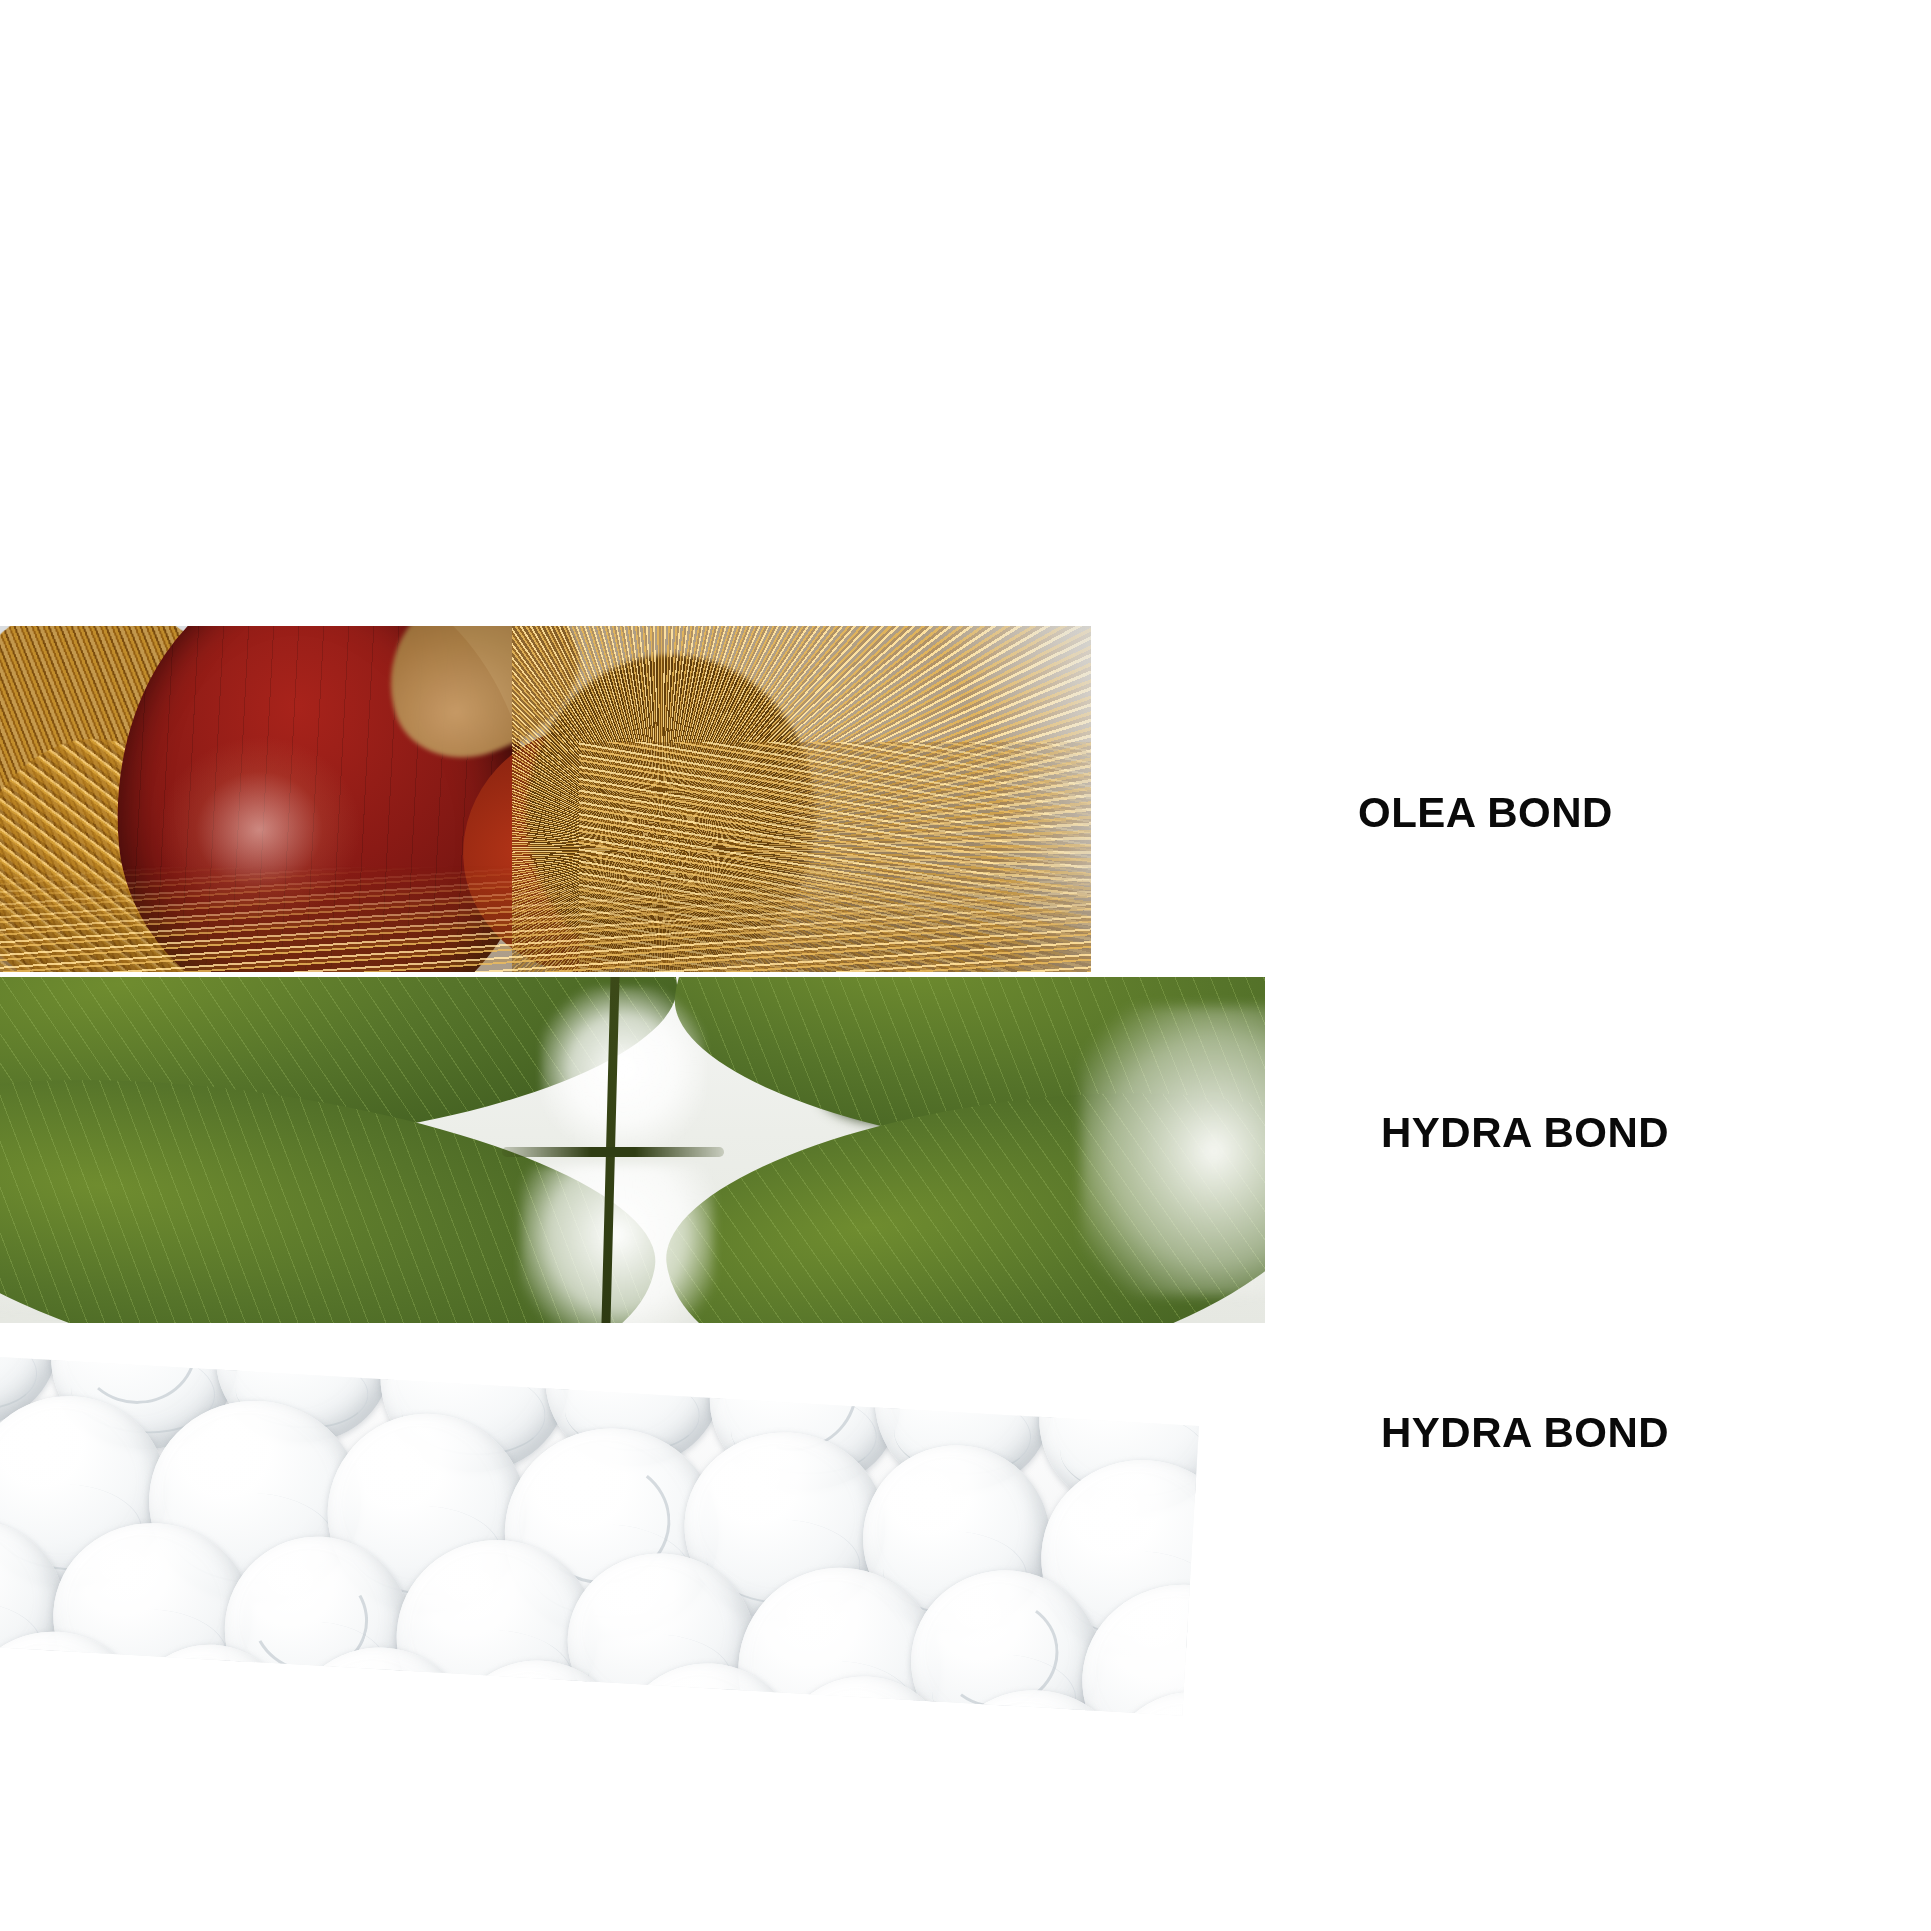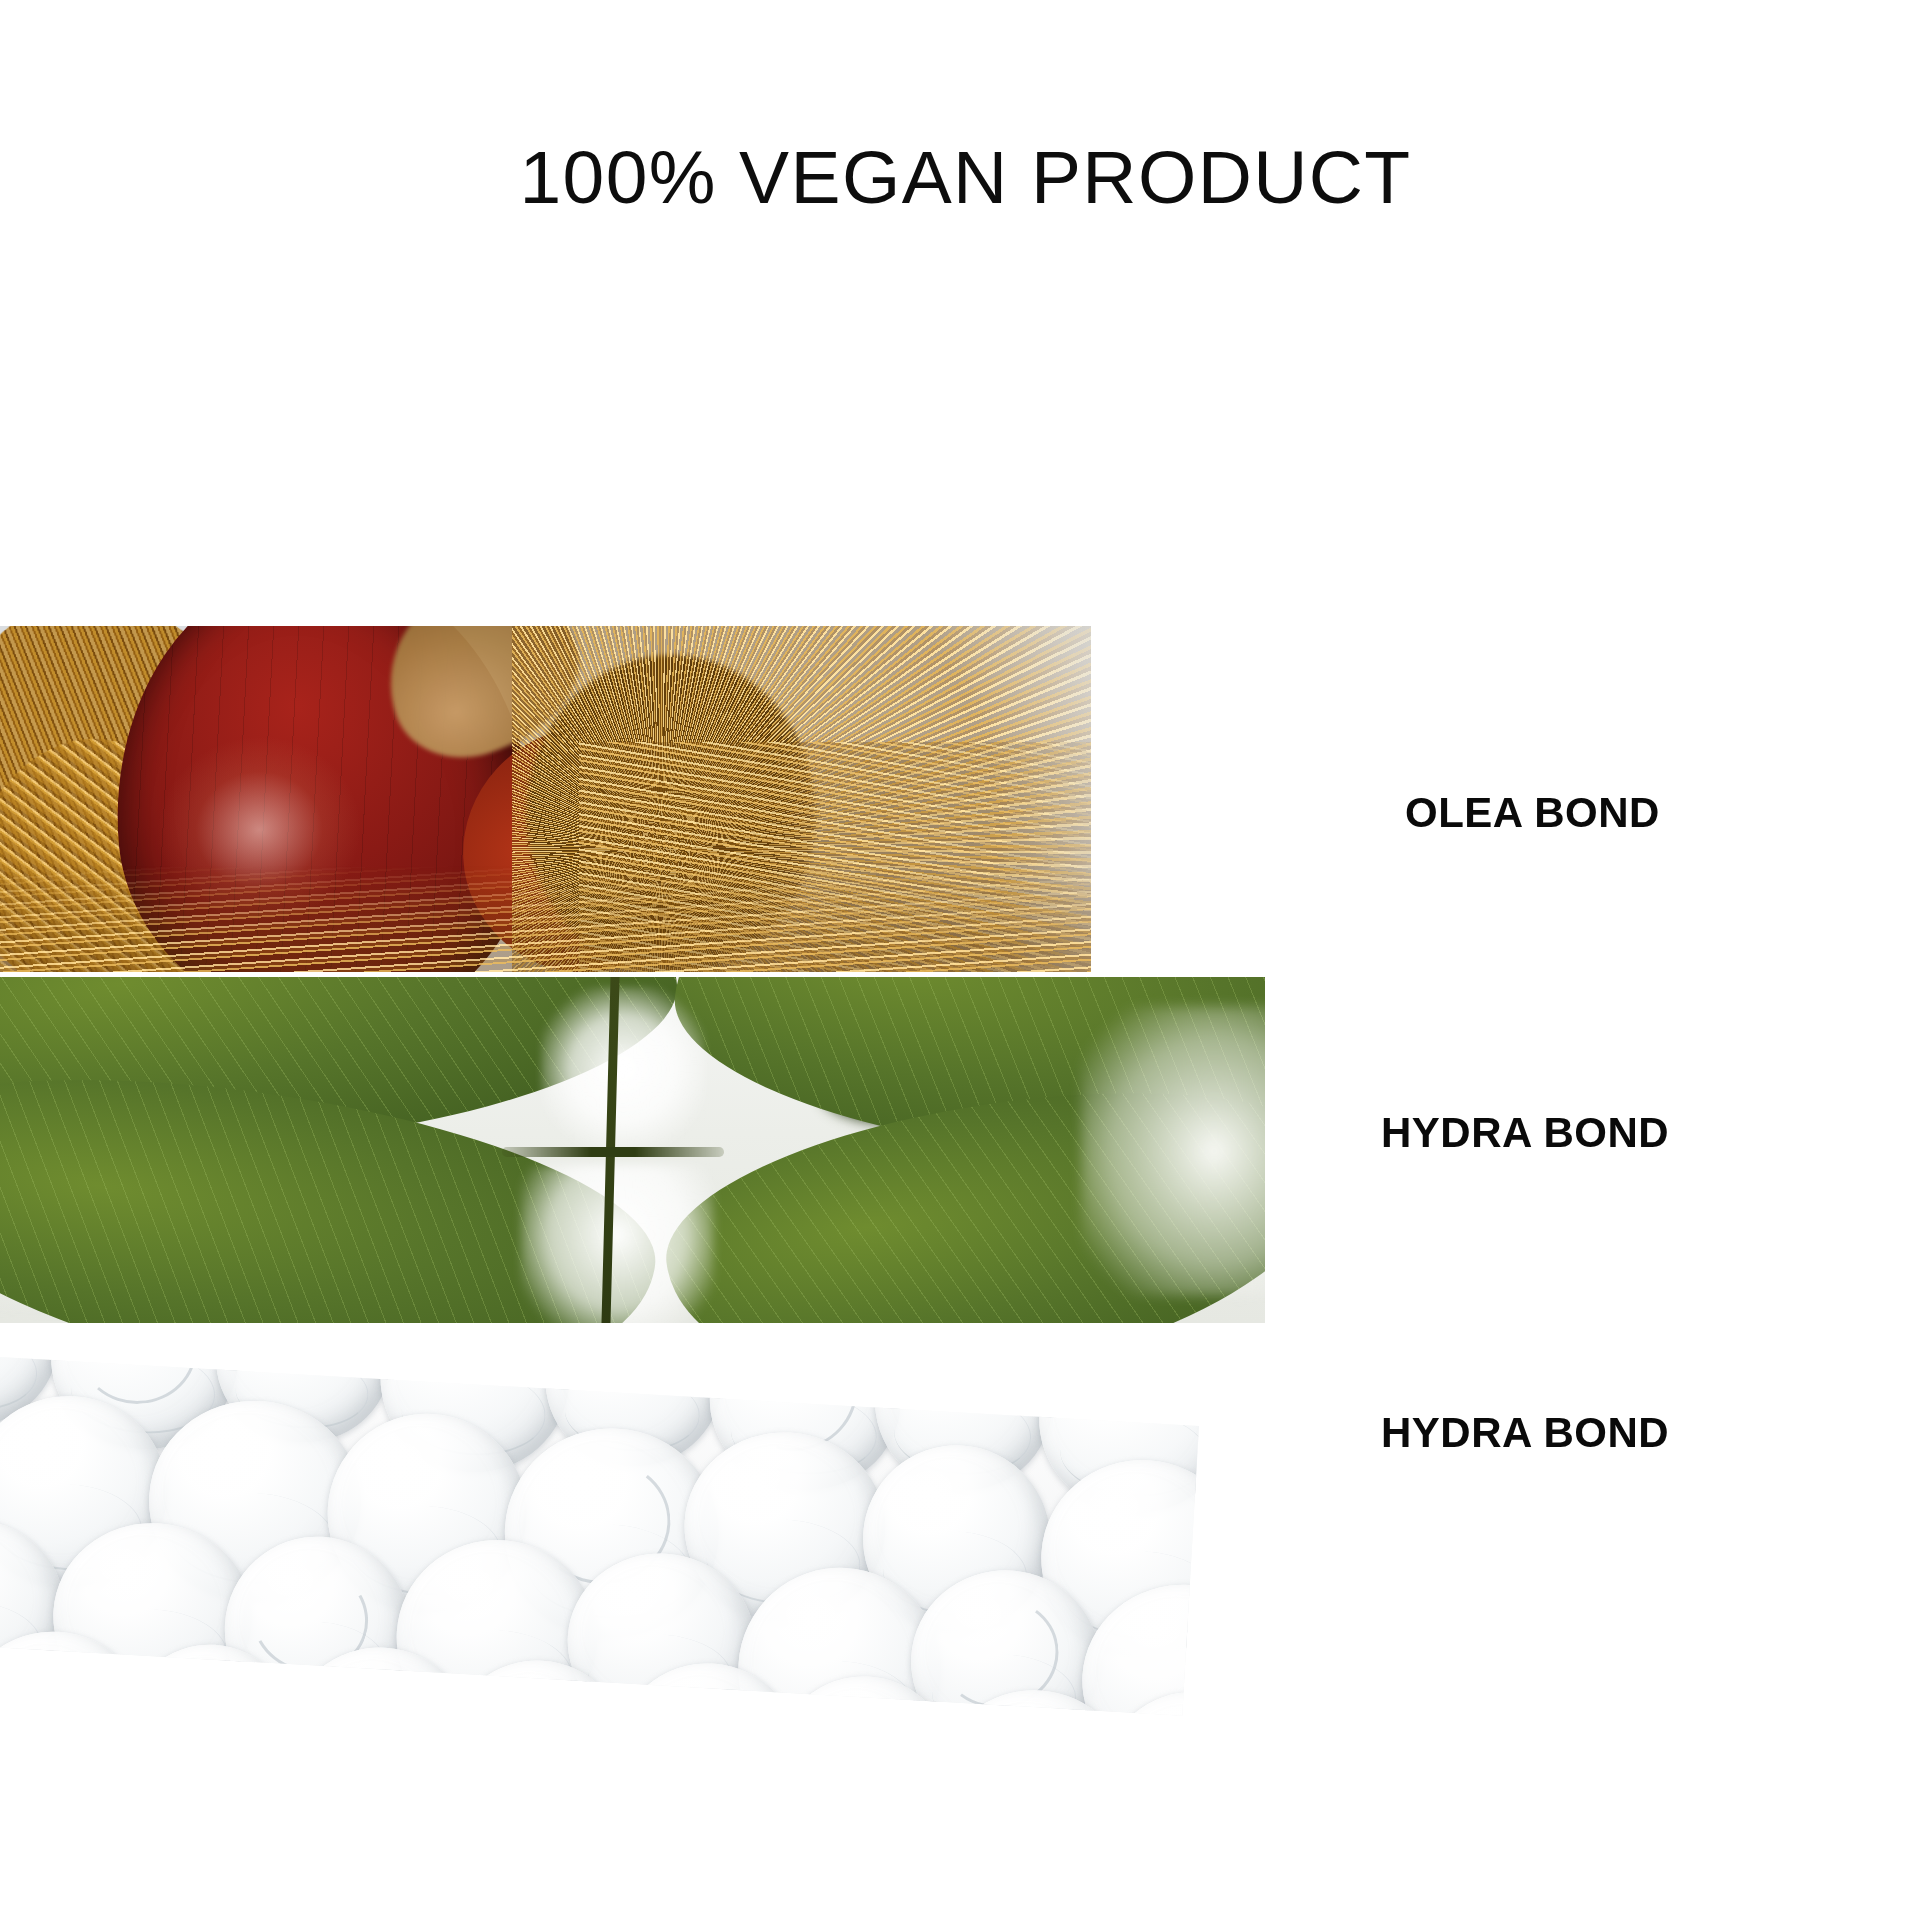--- a/index.html
+++ b/index.html
@@ -337,30 +337,29 @@
   .ing-label {
     position: absolute;
     font-family: "Liberation Sans", sans-serif;
     font-weight: 700;
     font-size: 42px;
     letter-spacing: 0.5px;
     color: #0a0a0a;
     white-space: nowrap;
     line-height: 1;
   }
-  #label-1 { left: 1405px; top: 792px; }
+  #label-1 { left: 1358px; top: 792px; }
   #label-2 { left: 1381px; top: 1112px; }
   #label-3 { left: 1381px; top: 1412px; }
 </style>
 </head>
 <body>
 
 <div id="page">
 
-  <div id="headline">100% VEGAN PRODUCT</div>
 
   <div class="strip" id="strip-chestnut">
     <div class="photo">
       <div class="bg"></div>
       <div class="husk-left"></div>
       <div class="husk-left-2"></div>
       <div class="nut"></div>
       <div class="nut-tip"></div>
       <div class="nut-2"></div>
       <div class="husk-right-core"></div>

